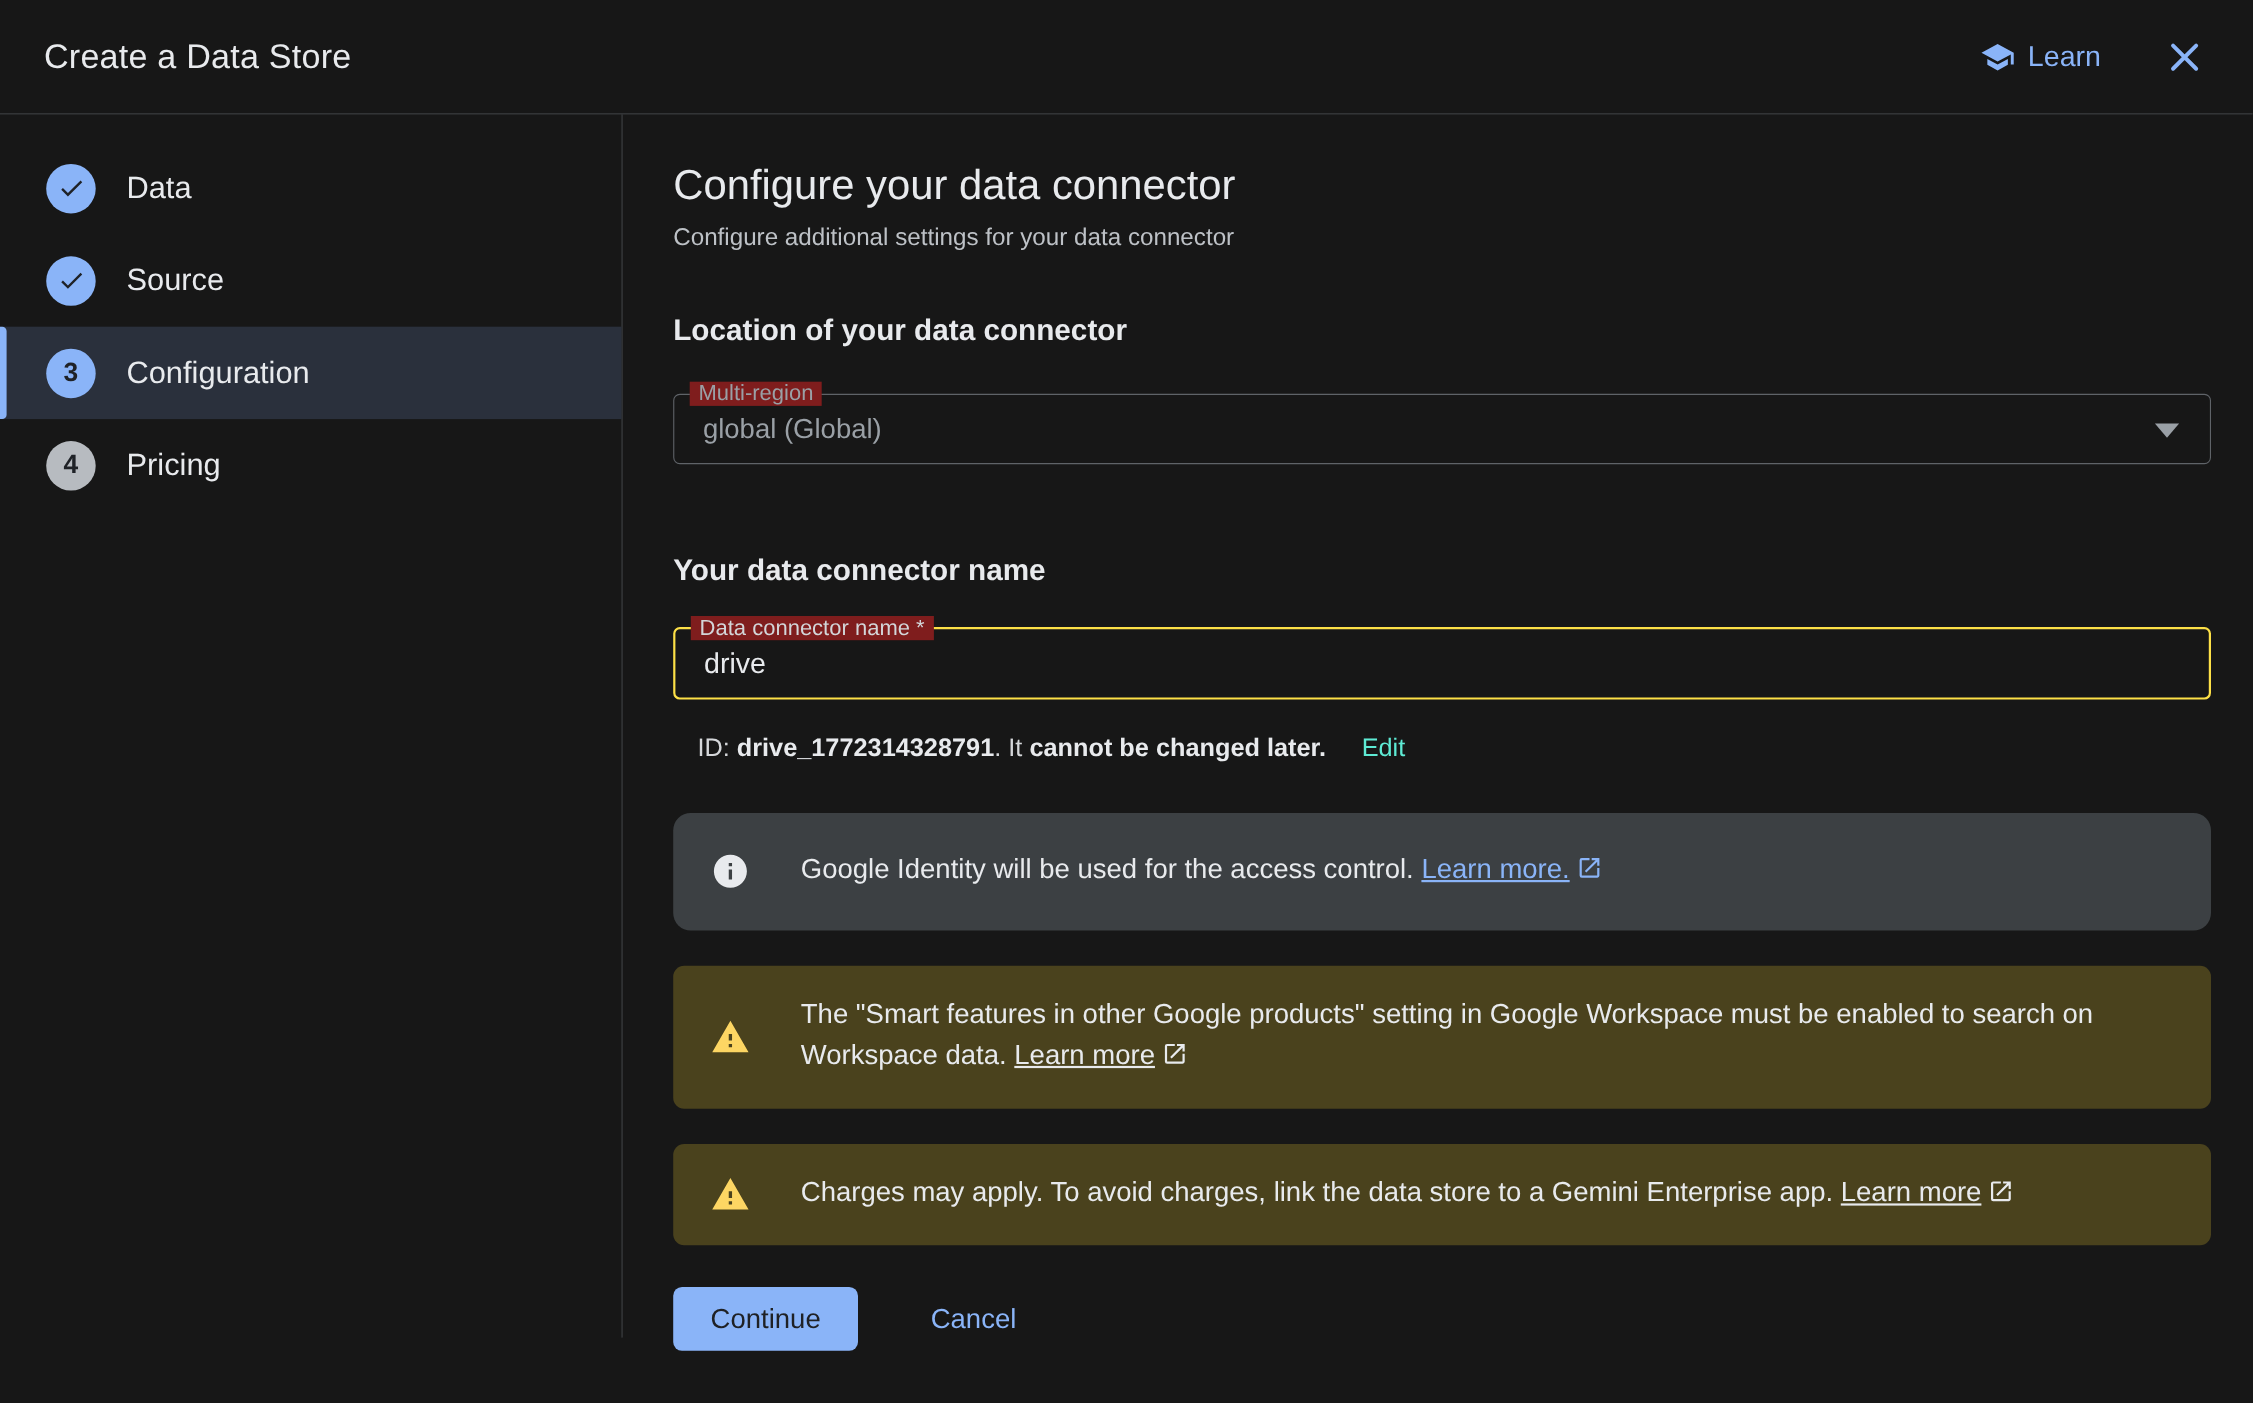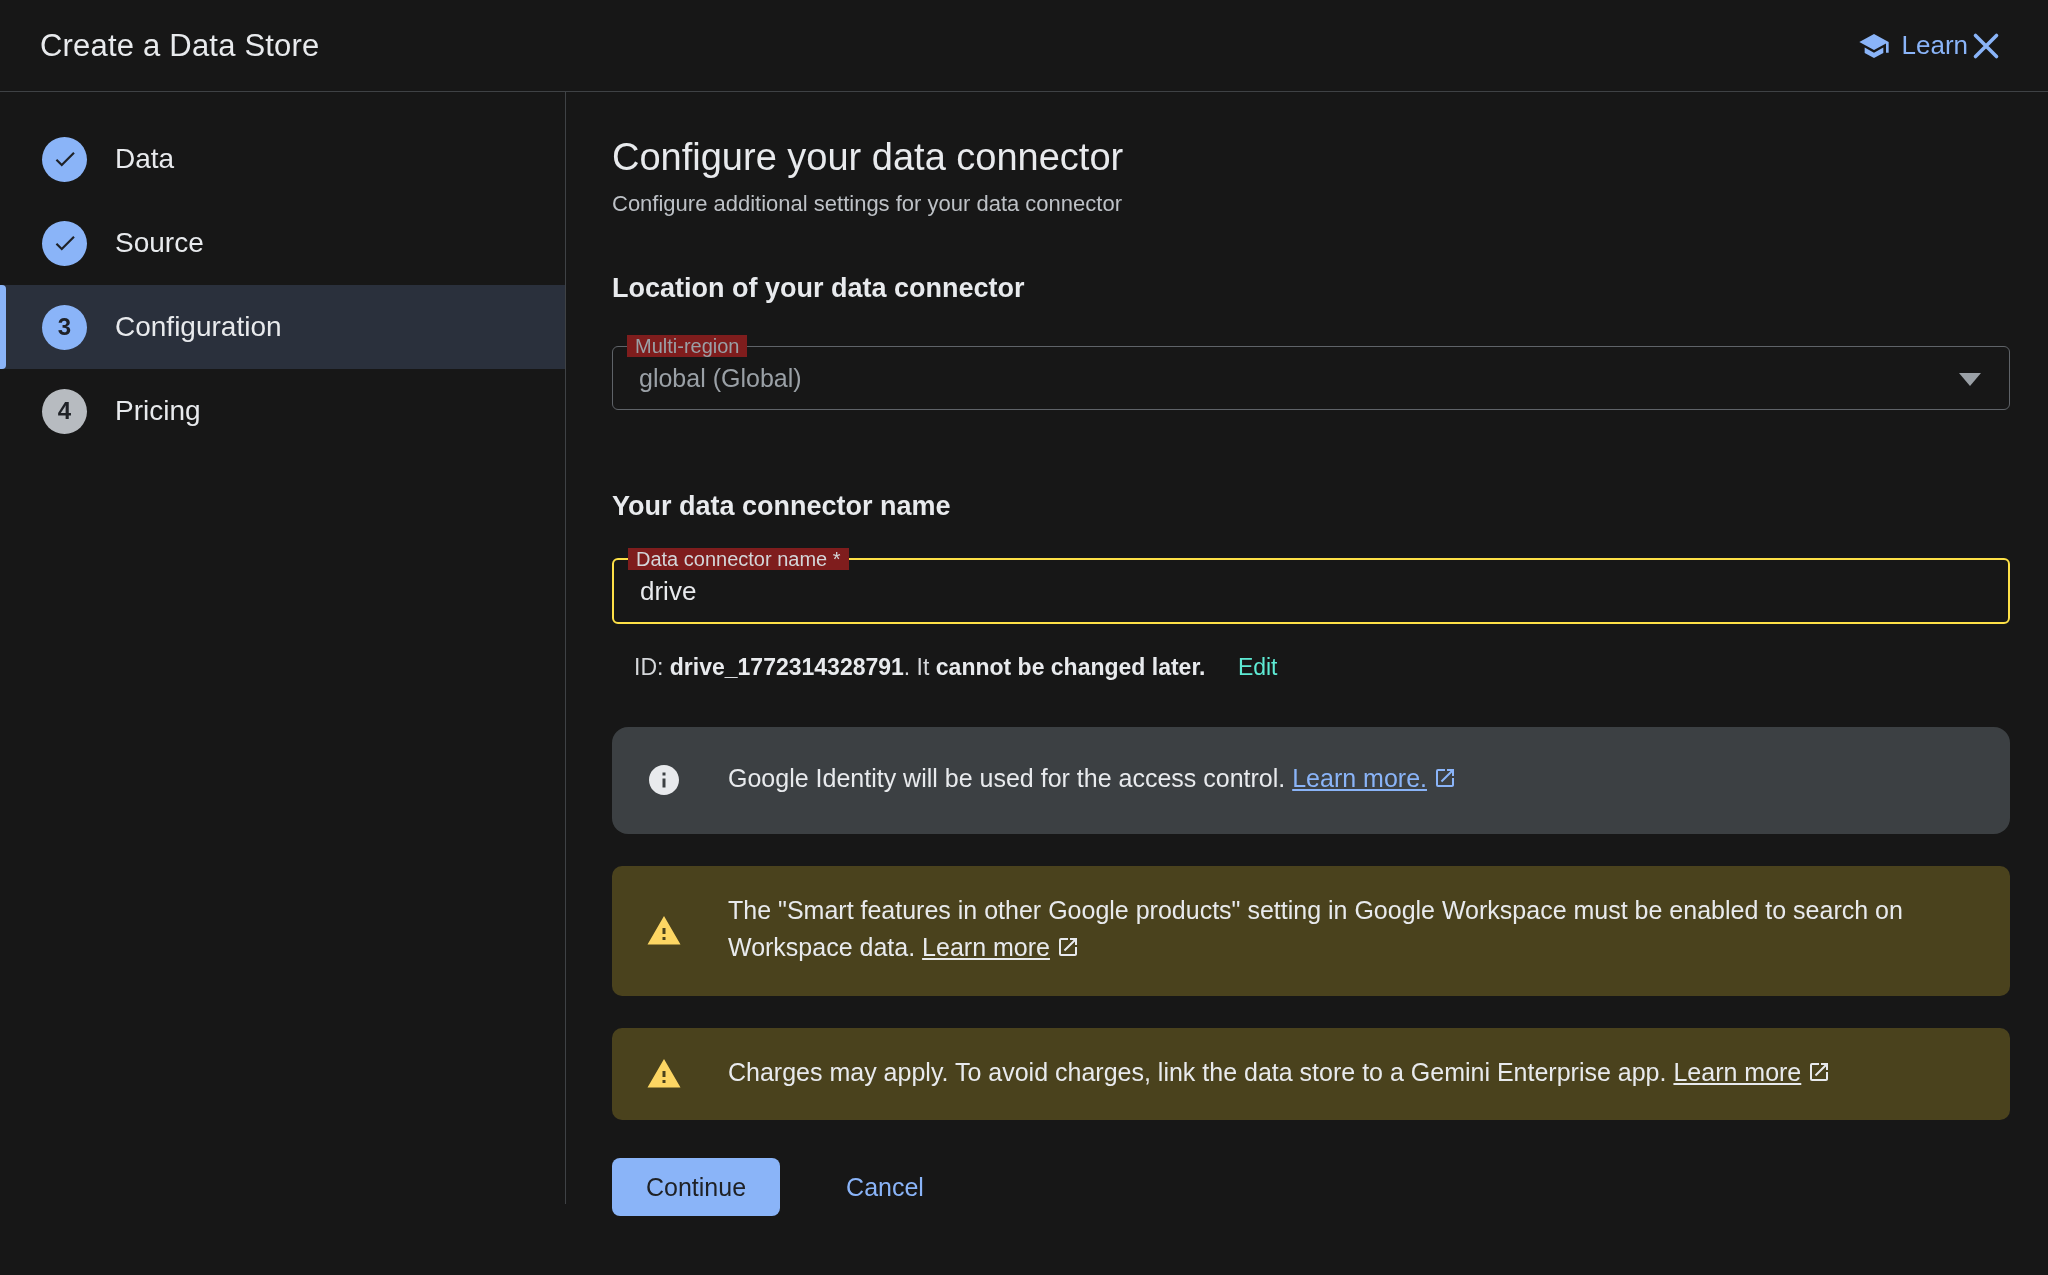--- a/index.html
+++ b/index.html
@@ -6,28 +6,28 @@
   html, body { width: 2048px; height: 1275px; overflow: hidden; }
   body {
     background: #171717;
     color: #e8eaed;
     font-family: "Liberation Sans", sans-serif;
     position: relative;
   }
 
   
   .topbar {
-    height: 92px;
+    height: 104px;
     display: flex;
     align-items: center;
     padding: 0 44px 0 40px;
     border-bottom: 1px solid #3f4245;
   }
   .topbar-title { font-size: 31px; font-weight: 400; letter-spacing: 0.2px; color: #e8eaed; }
-  .topbar-right { margin-left: auto; display: flex; align-items: center; }
+  .topbar-right { margin-left: auto; display: flex; align-items: center; gap: 58px; }
   .learn-btn {
     display: flex; align-items: center; gap: 12px;
     color: #8ab4f8; font-size: 26px; font-weight: 500; cursor: pointer;
     background: none; border: none; font-family: inherit;
   }
   .close-btn { background: none; border: none; cursor: pointer; display: flex; align-items: center; }
 
   
   .content { display: flex; height: 1187px; position: relative; }
   .v-divider { position: absolute; left: 565px; top: 0; width: 1px; height: 1112px; background: #3f4245; }

